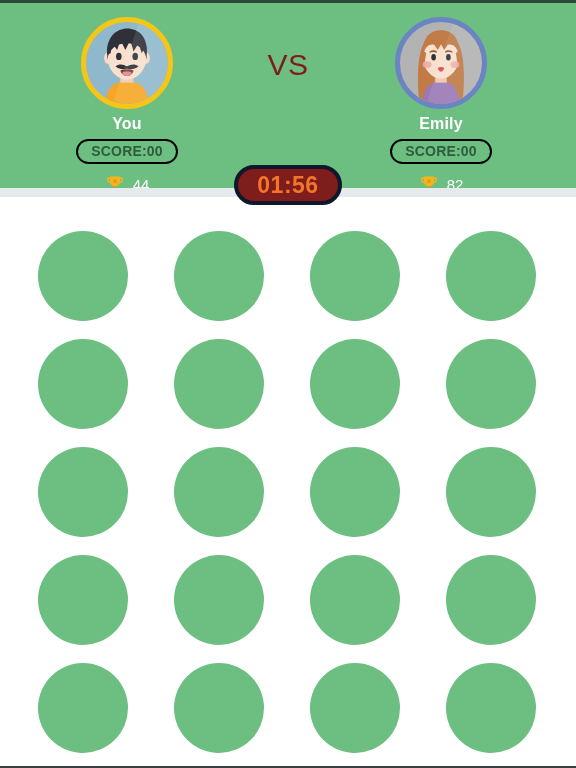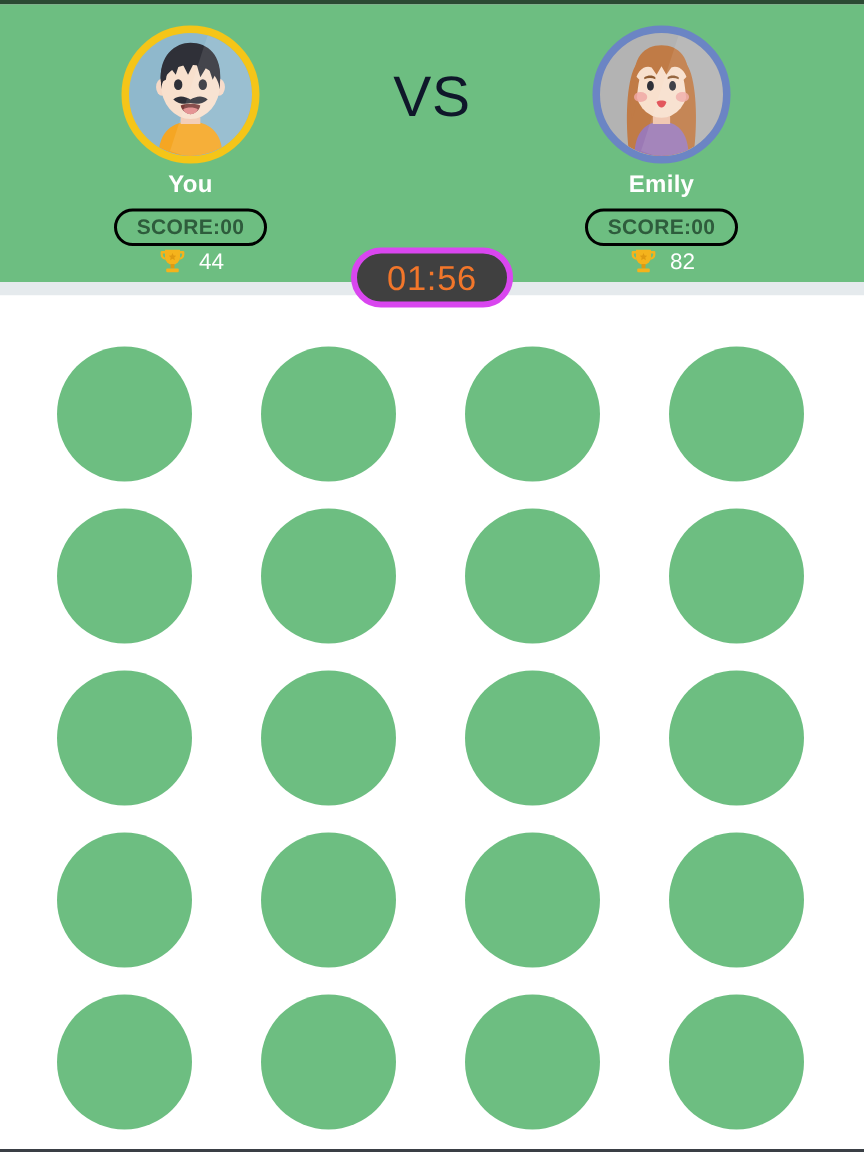--- a/index.html
+++ b/index.html
@@ -119,64 +119,64 @@
     padding: 2px 13px 3px;
     color: #2e5c3c;
     font-size: 14px;
     line-height: 16px;
     font-weight: 700;
     background: transparent;
     letter-spacing: 0.2px;
   }
 
   .trophy-row {
-    margin-top: 0;
+    margin-top: 10px;
     display: flex;
     align-items: center;
     gap: 8px;
   }
   .trophy-icon { width: 20px; height: 20px; display: block; }
   .trophy-count {
     color: #ffffff;
     font-size: 15px;
     line-height: 17px;
     font-weight: 400;
   }
 
   
   .vs-label {
     position: absolute;
     top: 45px;
     left: 0;
     width: 576px;
     text-align: center;
-    color: #0f172a;
-    font-size: 38px;
+    color: #7f1d1d;
+    font-size: 30px;
     line-height: 34px;
     font-weight: 400;
     letter-spacing: 0.5px;
   }
 
   
   .timer-pill {
     position: absolute;
     top: 165px;
     left: 234px;
     width: 108px;
     height: 40px;
     box-sizing: border-box;
-    background: #404040;
-    border: 4px solid #d946ef;
+    background: #7f1d1d;
+    border: 4px solid #0f172a;
     border-radius: 20px;
     display: flex;
     align-items: center;
     justify-content: center;
     color: #f2762a;
     font-size: 23px;
-    font-weight: 400;
+    font-weight: 700;
     letter-spacing: 0.5px;
     z-index: 5;
   }
 
   
   .board {
     position: absolute;
     top: 197px;
     left: 0;
     width: 576px;

